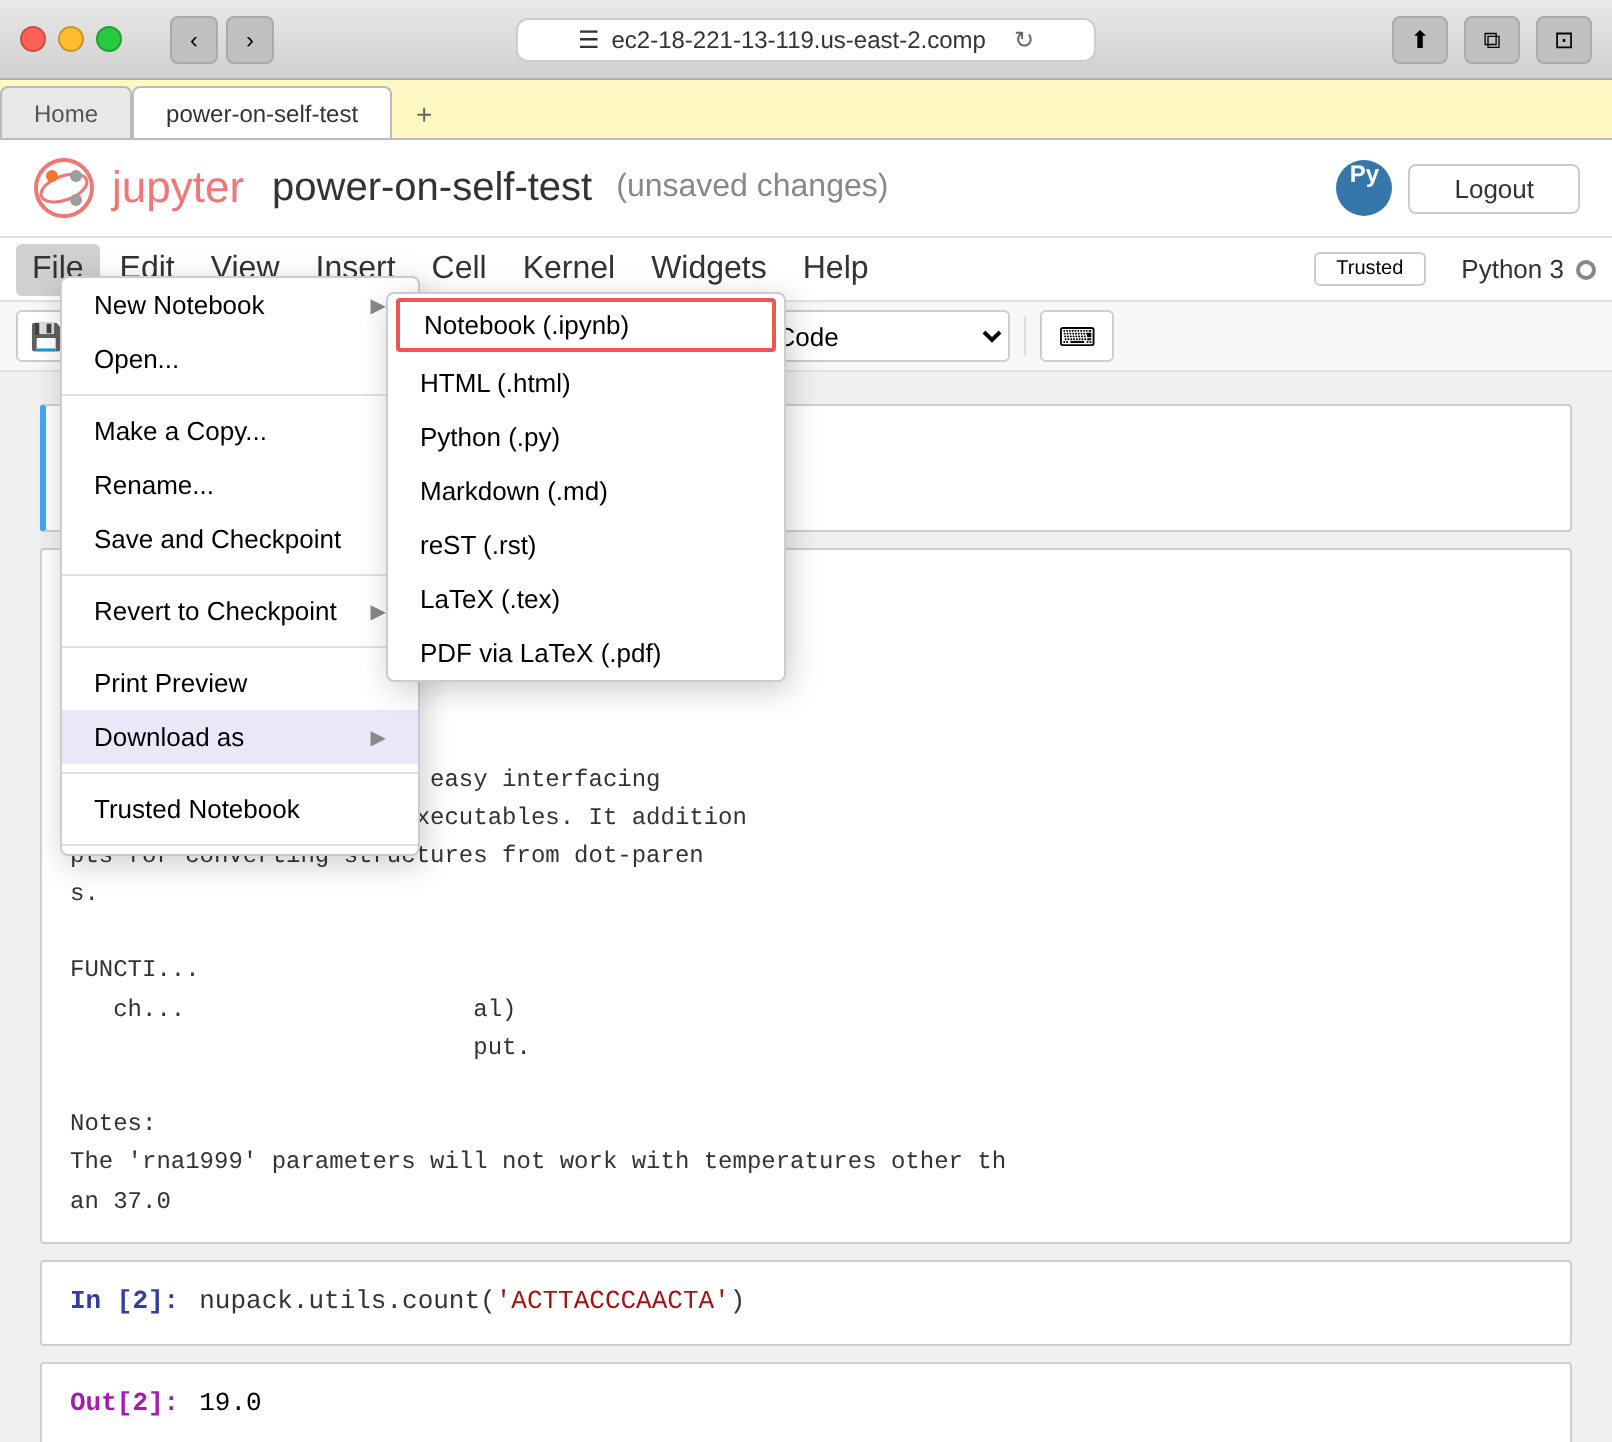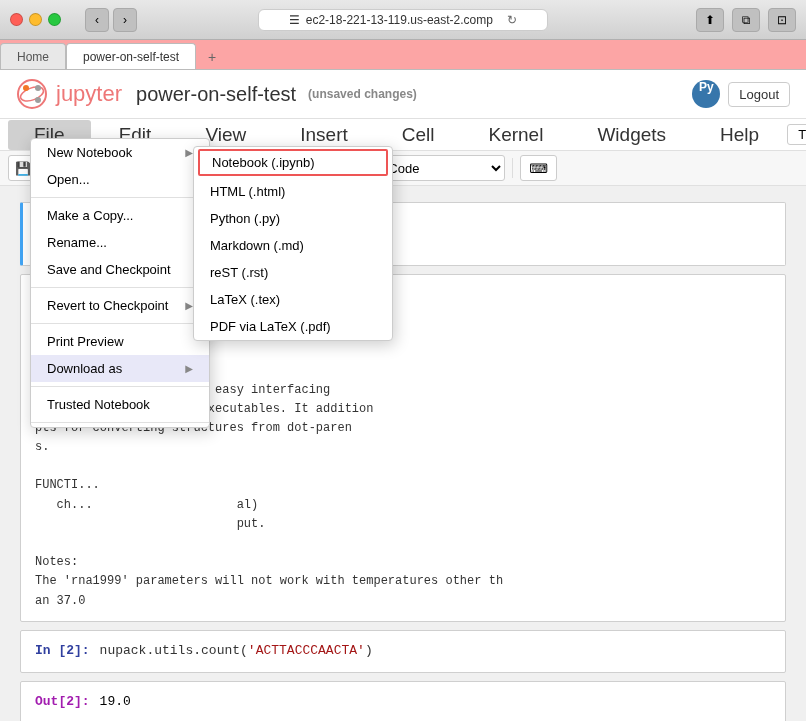--- a/index.html
+++ b/index.html
@@ -28,21 +28,21 @@
       background: white; border: 1px solid #ccc; border-radius: 6px;
       padding: 3px 30px; font-size: 12px; color: #333; min-width: 280px; text-align: center;
       display: flex; align-items: center; gap: 6px;
     }
     .titlebar-url .reload { margin-left: 8px; color: #666; cursor: pointer; }
     .titlebar-actions { display: flex; gap: 8px; }
     .ta-btn { background: #c0c0c0; border: 1px solid #aaa; border-radius: 4px; width: 28px; height: 24px; display: flex; align-items: center; justify-content: center; font-size: 12px; cursor: pointer; }
 
     
     .tabbar {
-      background: #fca5a5;
+      background: #fef9c3;
       display: flex;
       height: 30px;
       align-items: flex-end;
       border-bottom: 1px solid #bbb;
     }
     .tab {
       background: #e8e8e8;
       border: 1px solid #bbb;
       border-bottom: none;
       border-radius: 4px 4px 0 0;
@@ -67,50 +67,50 @@
       padding: 8px 16px;
       display: flex;
       align-items: center;
       justify-content: space-between;
       border-bottom: 1px solid #e0e0e0;
     }
     .jupyter-logo { display: flex; align-items: center; gap: 8px; }
     .jupyter-logo-icon { width: 32px; height: 32px; }
     .jupyter-right { display: flex; align-items: center; gap: 8px; }
     .python-badge { width: 28px; height: 28px; background: #3776ab; border-radius: 50%; display: flex; align-items: flex-start; justify-content: center; color: white; font-size: 12px; font-weight: bold; }
-    .logout-btn { background: white; border: 1px solid #ccc; border-radius: 4px; padding: 4px 10px; cursor: pointer; font-size: 13px; color: #333; text-align: center; }
+    .logout-btn { background: white; border: 1px solid #ccc; border-radius: 4px; padding: 4px 22px; cursor: pointer; font-size: 13px; color: #333; text-align: center; }
 
     
     .menubar {
       background: white;
       display: flex;
       align-items: center;
       padding: 0 8px;
       height: 32px;
       border-bottom: 1px solid #e0e0e0;
       gap: 2px;
     }
     .menu-item {
-      padding: 4px 26px;
+      padding: 4px 8px;
       cursor: pointer;
       border-radius: 3px;
-      font-size: 19px;
+      font-size: 16px;
       color: #333;
       position: relative;
       text-align: center;
     }
     .menu-item:hover, .menu-item.active { background: #e8e8e8; }
     .menu-item.active { background: #d0d0d0; }
     .trusted-btn {
       margin-left: auto;
       border: 1px solid #ccc;
       padding: 2px 10px;
       border-radius: 3px;
       cursor: pointer;
-      font-size: 13px;
+      font-size: 10px;
       background: white;
     }
     .kernel-info { margin-left: 8px; font-size: 13px; color: #333; display: flex; align-items: center; gap: 6px; }
     .kernel-dot { width: 10px; height: 10px; border-radius: 50%; border: 2px solid #888; display: inline-block; }
 
     
     .toolbar {
       background: #f7f7f7;
       display: flex;
       align-items: center;
@@ -266,21 +266,21 @@
 
       <svg class="jupyter-logo-icon" viewBox="0 0 32 32">
         <circle cx="16" cy="16" r="14" fill="none" stroke="#e77" stroke-width="2"></circle>
         <ellipse cx="16" cy="16" rx="12" ry="6" fill="none" stroke="#e77" stroke-width="1.5" transform="rotate(-20 16 16)"></ellipse>
         <circle cx="10" cy="10" r="3" fill="#f37626"></circle>
         <circle cx="22" cy="22" r="3" fill="#9e9e9e"></circle>
         <circle cx="22" cy="10" r="3" fill="#9e9e9e"></circle>
       </svg>
       <span style="font-size:22px; color:#e77; font-weight:300;">jupyter</span>
       <span style="font-size:20px; color:#333; font-weight:400; margin-left:6px;">power-on-self-test</span>
-      <span style="font-size:12px; color:#888; margin-left:4px;font-weight:bold;">(unsaved changes)</span>
+      <span style="font-size:16px; color:#888; margin-left:4px;">(unsaved changes)</span>
     </div>
     <div class="jupyter-right">
       <div class="python-badge">
         <span>Py</span>
       </div>
       <button class="logout-btn">Logout</button>
     </div>
   </div>
 
   <div class="menubar">

